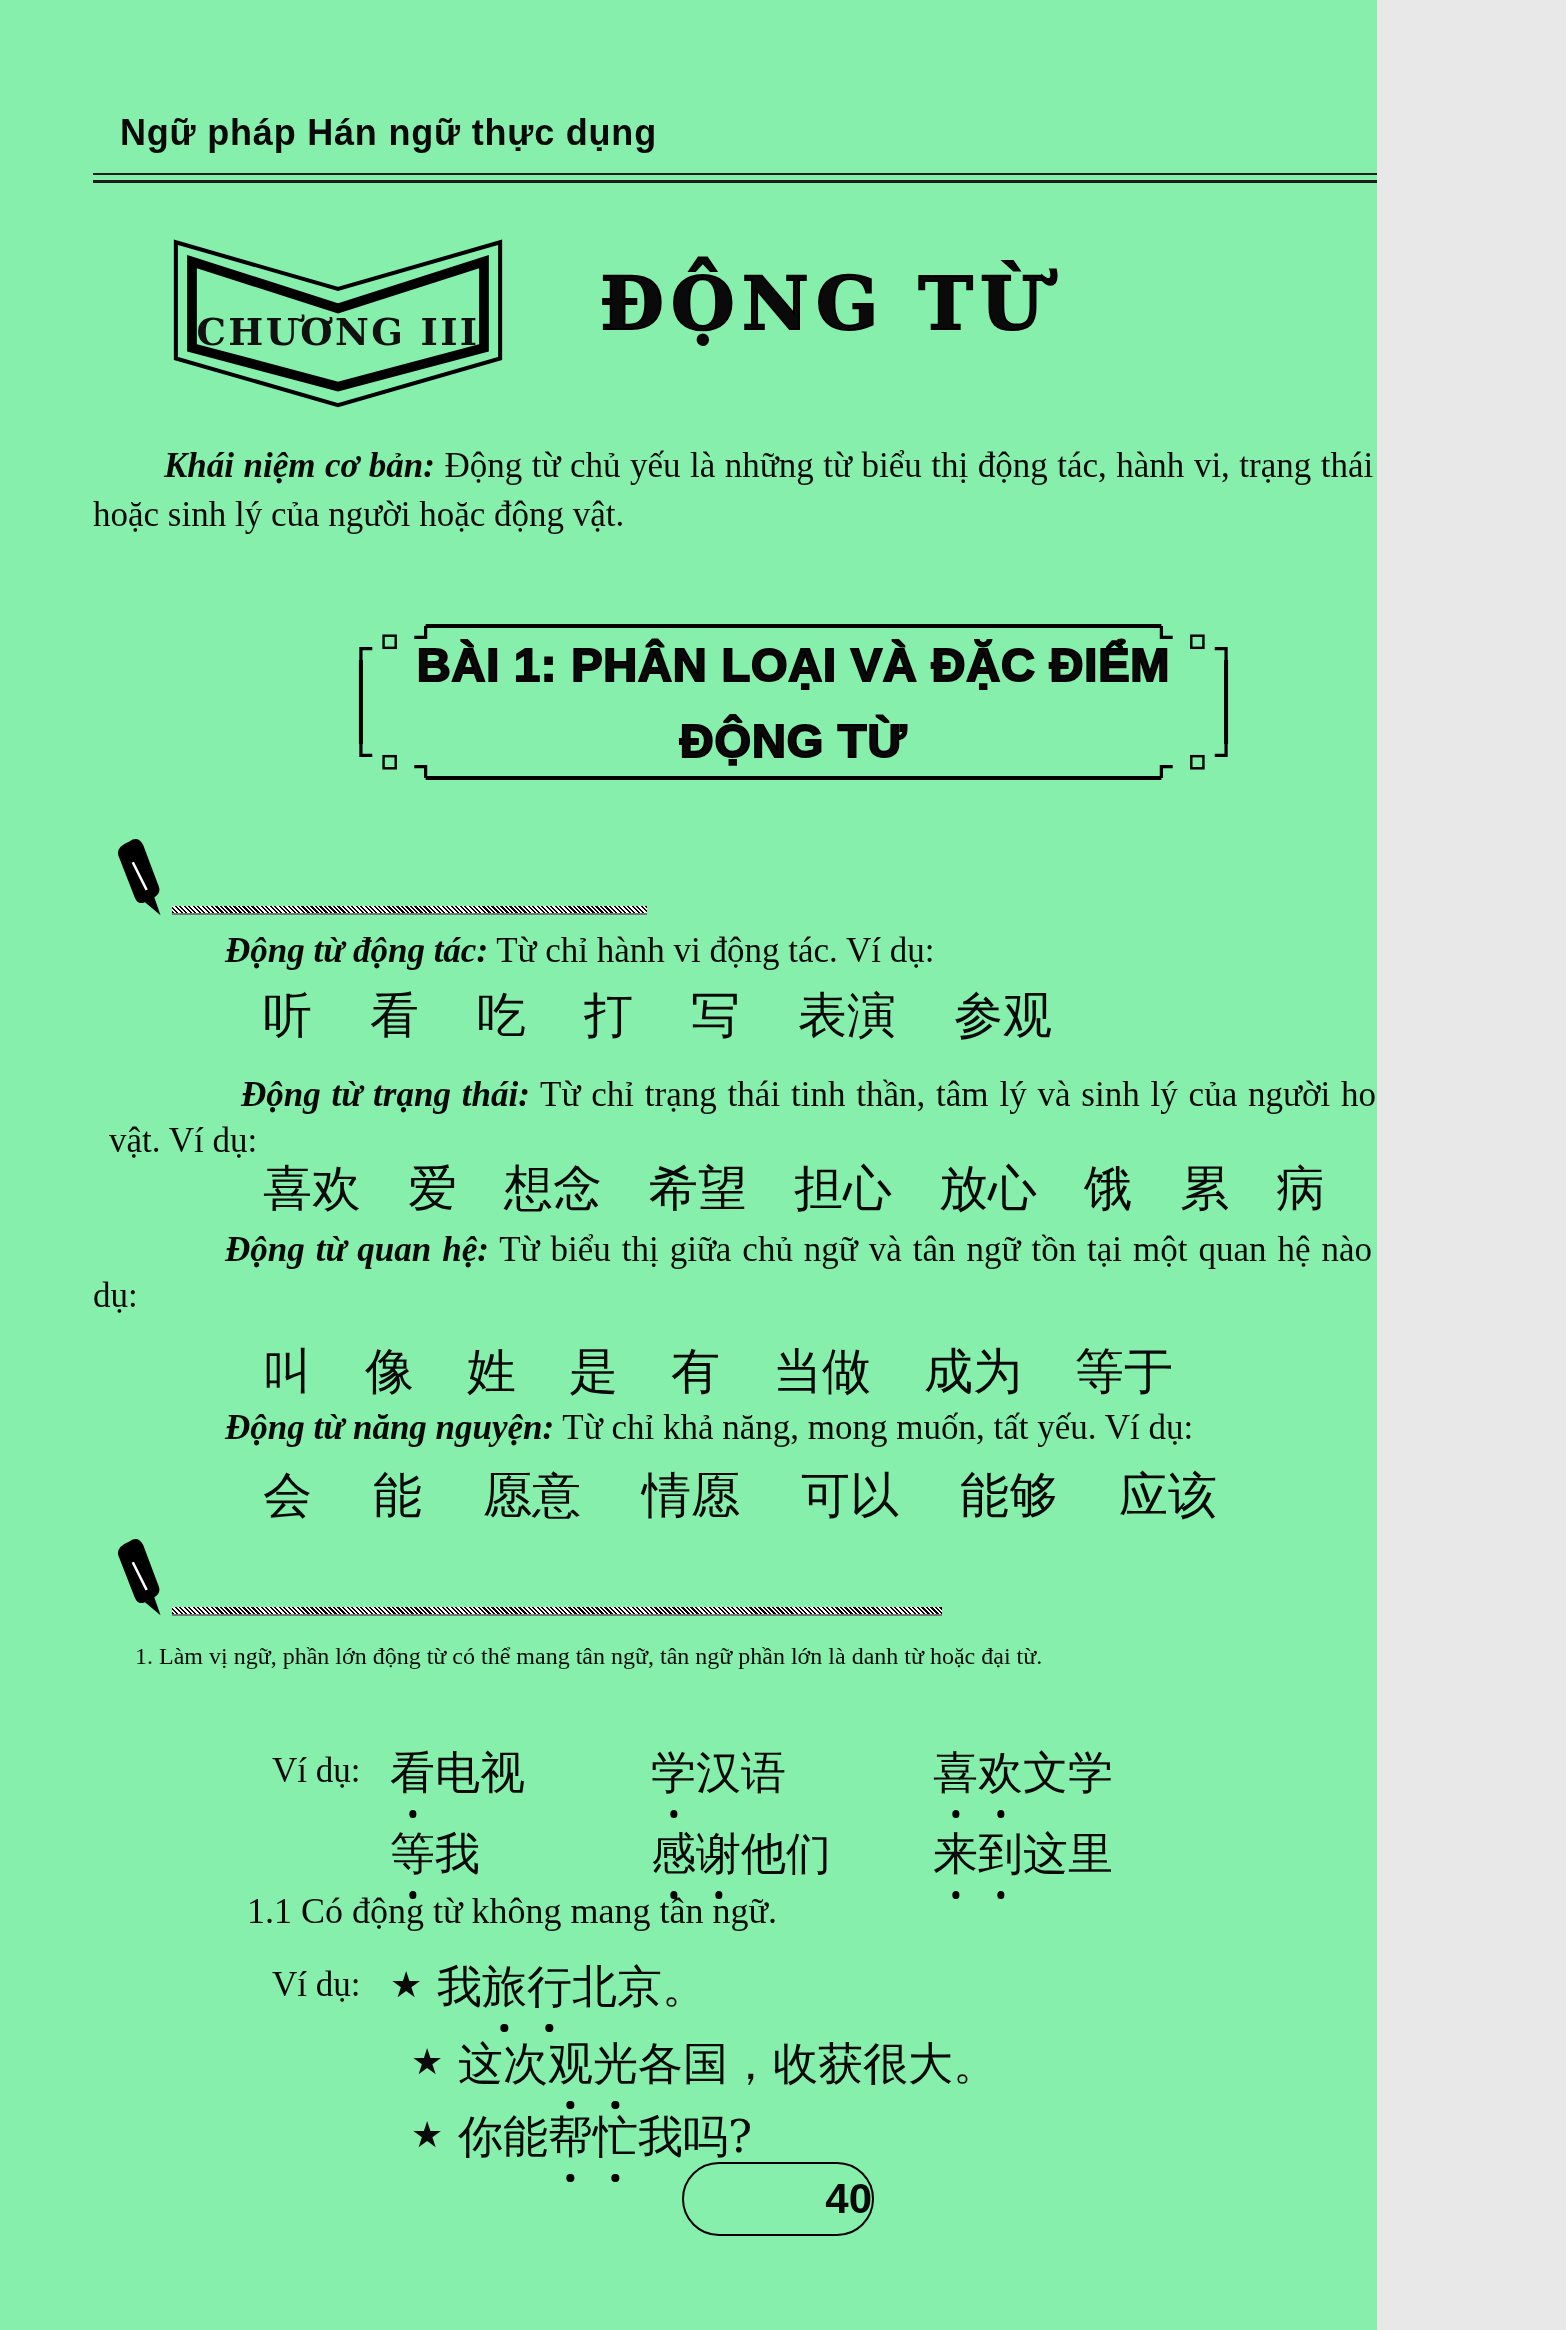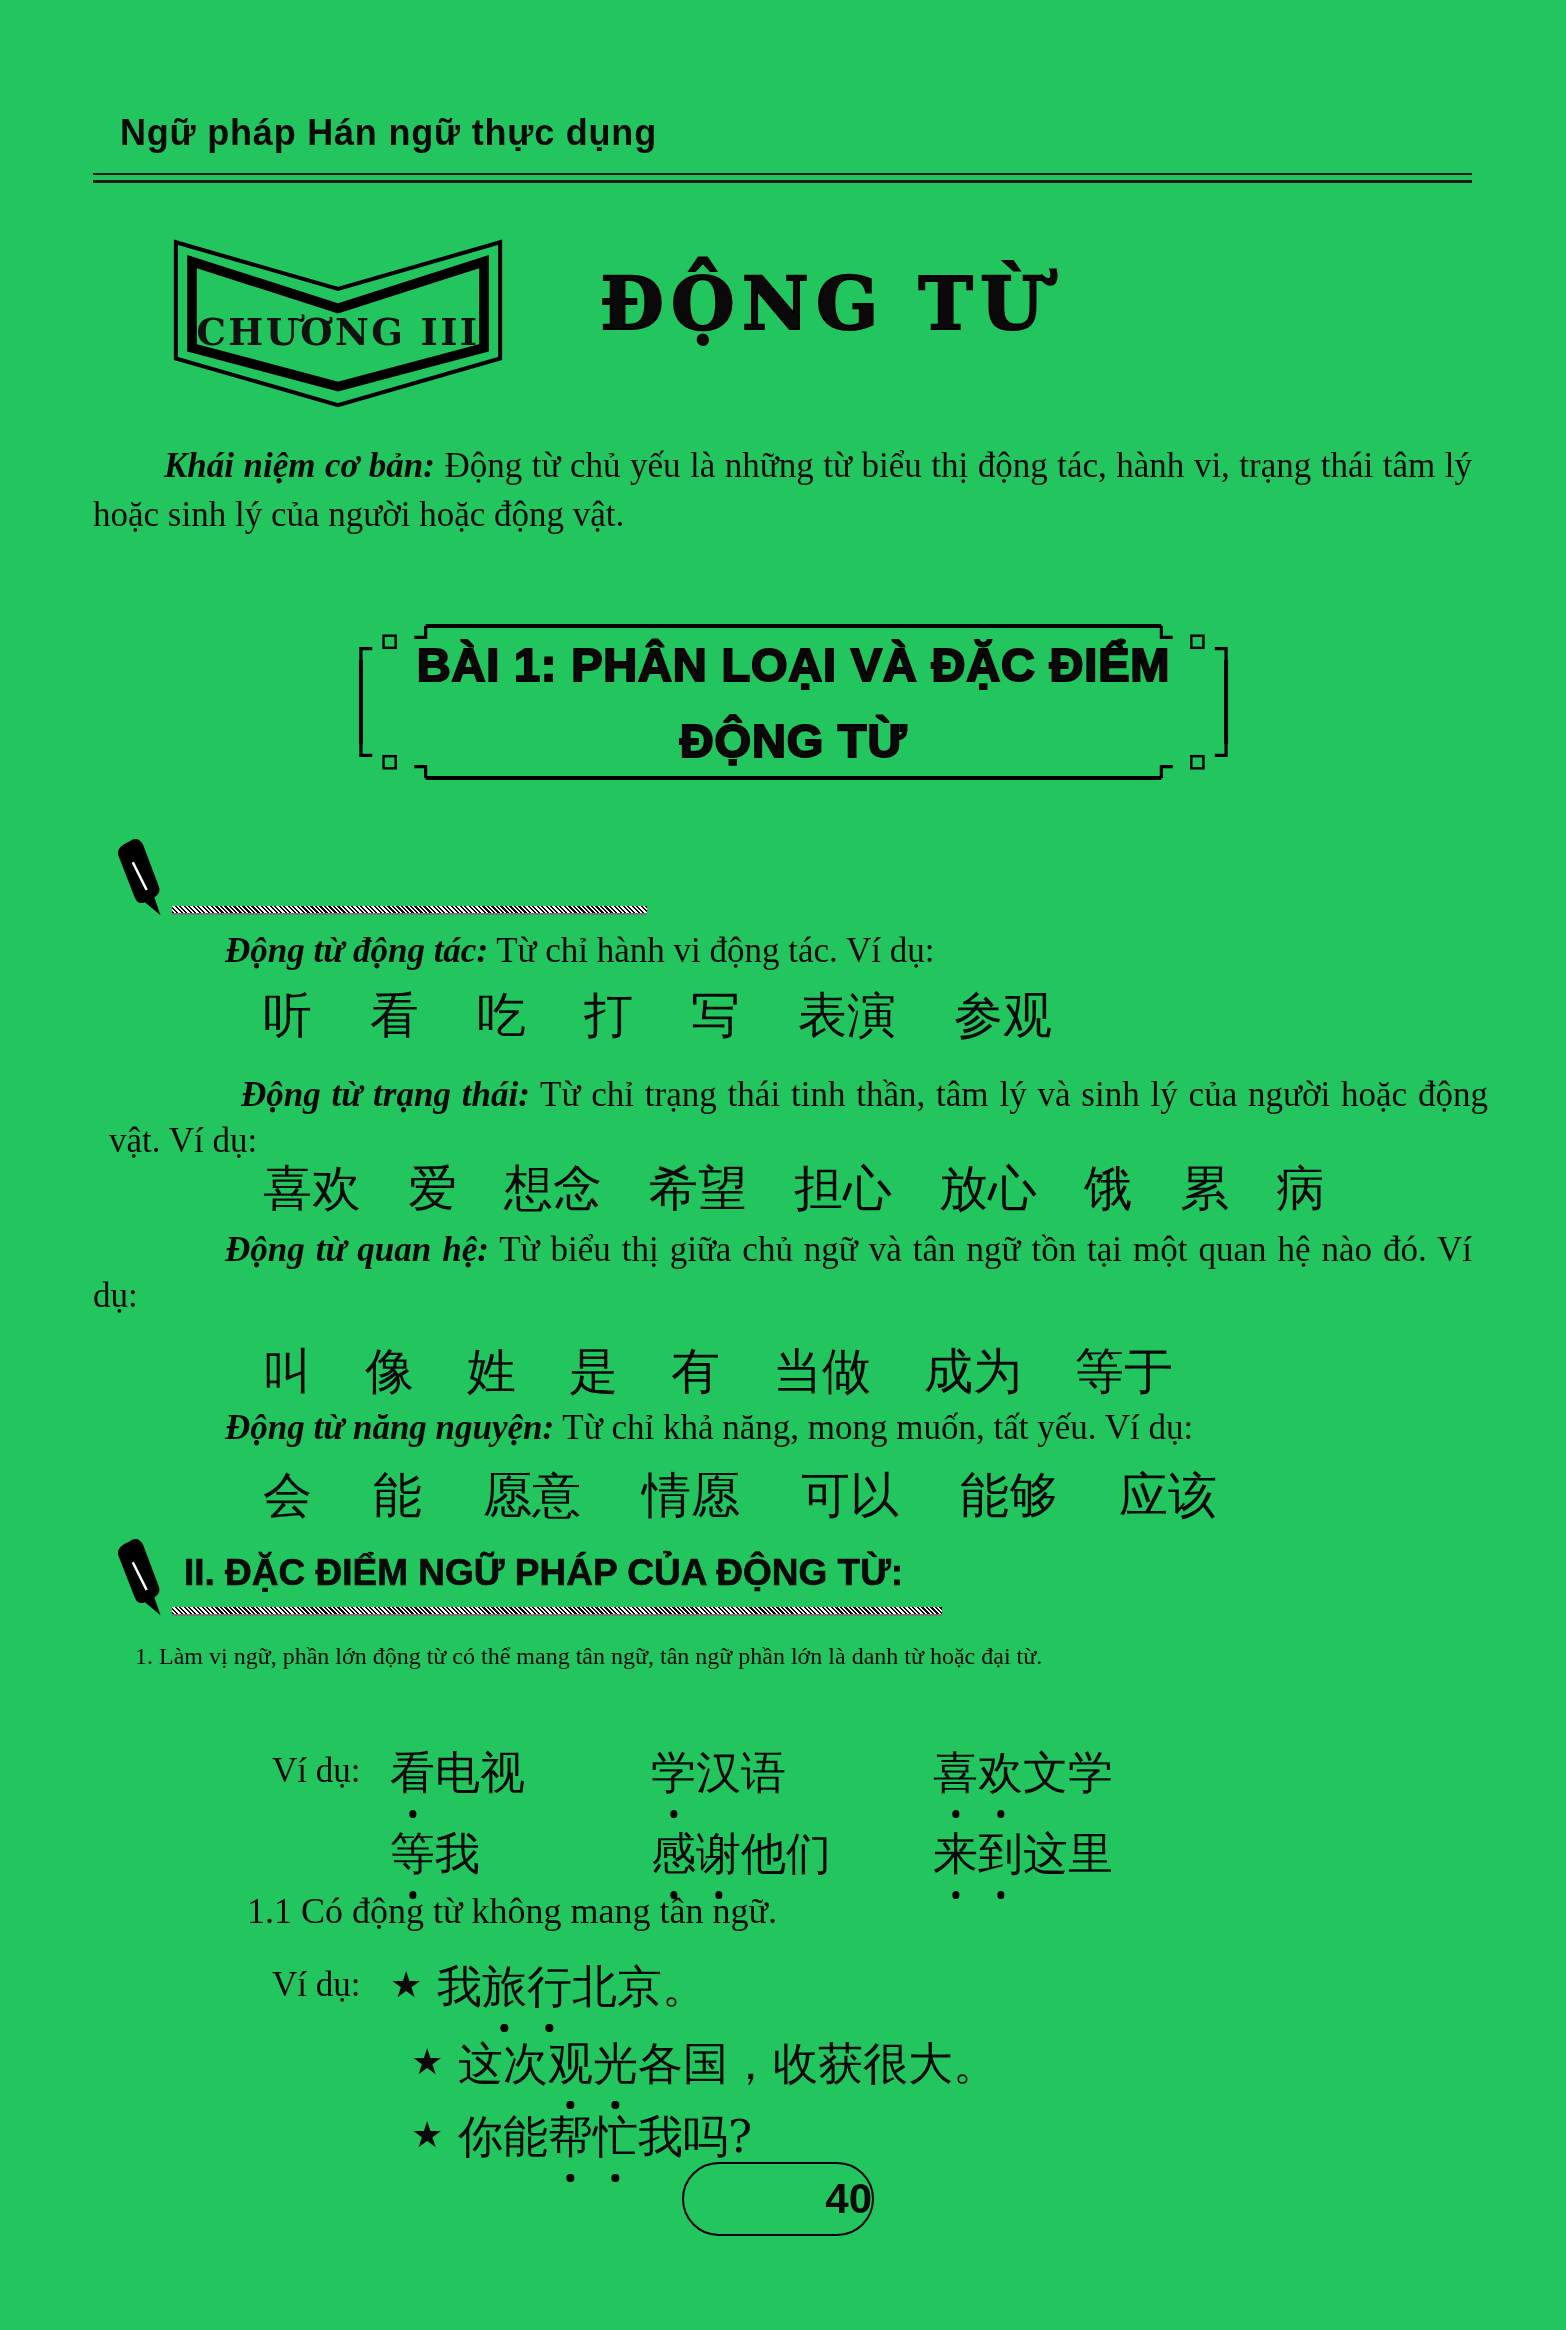--- a/index.html
+++ b/index.html
@@ -1,16 +1,16 @@
 <!DOCTYPE html>
 <html style="font-size:13px"><head>
 <meta charset="utf-8">
 <style>
   html,body{margin:0;padding:0;background:#e8e8e8;}
-  .page{position:relative;width:1566px;height:2330px;background:#22c55e;overflow:hidden;
+  .page{position:relative;width:1377px;height:2330px;background:#86efac;overflow:hidden;
         font-family:"Liberation Serif","DejaVu Serif",serif;color:#0a0a0a;}
 
   
   .hdr-title{position:absolute;left:120px;top:112px;font-family:"Liberation Sans","DejaVu Sans",sans-serif;
              font-weight:700;font-size:36px;letter-spacing:0.8px;}
   .hdr-rule{position:absolute;left:93px;top:173px;width:1379px;height:4.9px;
             border-top:2.4px solid #1c1c1c;border-bottom:3.2px solid #1c1c1c;}
 
   
   .badge{position:absolute;left:172px;top:239px;width:332px;height:171px;}
@@ -160,21 +160,20 @@
       <span class="zi">可以</span>
       <span class="zi">能够</span>
       <span class="zi">应该</span>
     </div>
 
   <svg class="pen" style="left:112px;top:1538px" viewBox="0 0 60 90">
     <path d="M20 4 Q30 -3 36 8 L54 56 Q57 64 48 69 L38 74 Q30 78 26 68 L8 22 Q3 11 20 4 Z" fill="#000"></path>
     <path d="M38 74 L56 89 L48 66 Z" fill="#000"></path>
     <path d="M24 28 L40 60" stroke="#fff" stroke-width="3" fill="none"></path>
   </svg>
-  <div class="sec-head" style="left:184px;top:1552px">II. ĐẶC ĐIỂM NGỮ PHÁP CỦA ĐỘNG TỪ:</div>
   <div class="head-rule" style="left:172px;top:1607px;width:770px"></div>
 
   <p class="point1" style="margin:0">1. Làm vị ngữ, phần lớn động từ có thể mang tân ngữ, tân ngữ phần lớn là danh từ hoặc đại từ.</p>
 
   <div class="vdrow" style="top:1743px">
     <span class="vdlabel">Ví dụ:</span>
     <span class="vd1"><span class="emch">看</span><span>电视</span></span>
     <span class="vd2"><span class="emch">学</span><span>汉语</span></span>
     <span><span class="emch">喜</span><span class="emch">欢</span><span>文学</span></span>
   </div>

